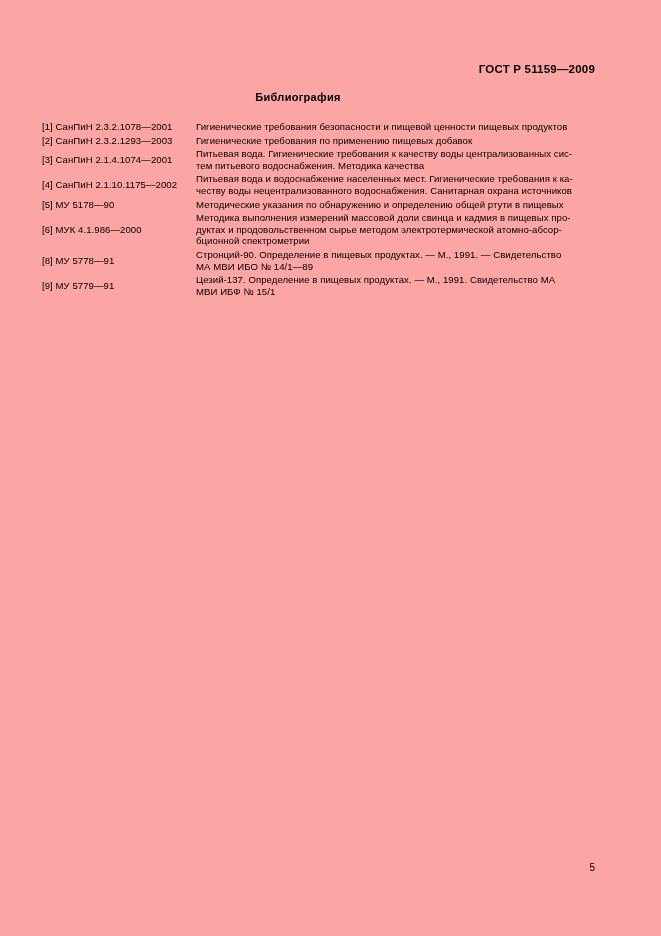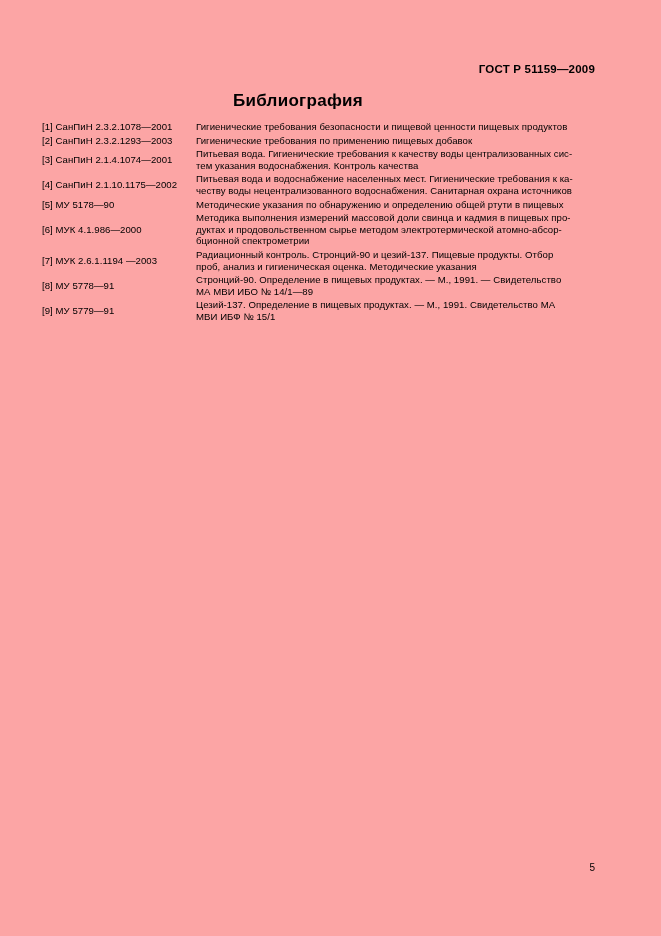--- a/index.html
+++ b/index.html
@@ -28,21 +28,21 @@
     letter-spacing: 0.2px;
     white-space: nowrap;
   }
   
   .section-title {
     position: absolute;
     top: 91px;
     left: 0;
     width: 661px;
     text-align: center;
-    font-size: 17px;
+    font-size: 11px;
     font-weight: bold;
     letter-spacing: 0.3px;
     
     padding-right: 65px;
     box-sizing: border-box;
   }
   
   .biblio {
     position: absolute;
     top: 121px;
@@ -110,21 +110,21 @@
       <div class="entry-ref">[2]  СанПиН 2.3.2.1293—2003</div>
       <div class="entry-desc">
         <span class="last">Гигиенические требования по применению пищевых добавок</span>
       </div>
     </div>
 
     <div class="biblio-entry gap-2">
       <div class="entry-ref">[3]  СанПиН 2.1.4.1074—2001</div>
       <div class="entry-desc">
         <span>Питьевая вода. Гигиенические требования к качеству воды централизованных сис-</span>
-        <span class="last">тем указания водоснабжения. Контроль качества</span>
+        <span class="last">тем питьевого водоснабжения. Методика качества</span>
       </div>
     </div>
 
     <div class="biblio-entry gap-2">
       <div class="entry-ref">[4]  СанПиН 2.1.10.1175—2002</div>
       <div class="entry-desc">
         <span>Питьевая вода и водоснабжение населенных мест. Гигиенические требования к ка-</span>
         <span class="last">честву воды нецентрализованного водоснабжения. Санитарная охрана источников</span>
       </div>
     </div>
@@ -138,27 +138,20 @@
 
     <div class="biblio-entry gap-2">
       <div class="entry-ref">[6]  МУК 4.1.986—2000</div>
       <div class="entry-desc">
         <span>Методика выполнения измерений массовой доли свинца и кадмия в пищевых про-</span>
         <span>дуктах и продовольственном сырье методом электротермической атомно-абсор-</span>
         <span class="last">бционной спектрометрии</span>
       </div>
     </div>
 
-    <div class="biblio-entry gap-2">
-      <div class="entry-ref">[7]  МУК 2.6.1.1194 —2003</div>
-      <div class="entry-desc">
-        <span>Радиационный контроль. Стронций-90 и цезий-137. Пищевые продукты. Отбор</span>
-        <span class="last">проб, анализ и гигиеническая оценка. Методические указания</span>
-      </div>
-    </div>
 
     <div class="biblio-entry gap-2">
       <div class="entry-ref">[8]  МУ 5778—91</div>
       <div class="entry-desc">
         <span>Стронций-90. Определение в пищевых продуктах. — М., 1991. — Свидетельство</span>
         <span class="last">МА МВИ ИБО № 14/1—89</span>
       </div>
     </div>
 
     <div class="biblio-entry">

